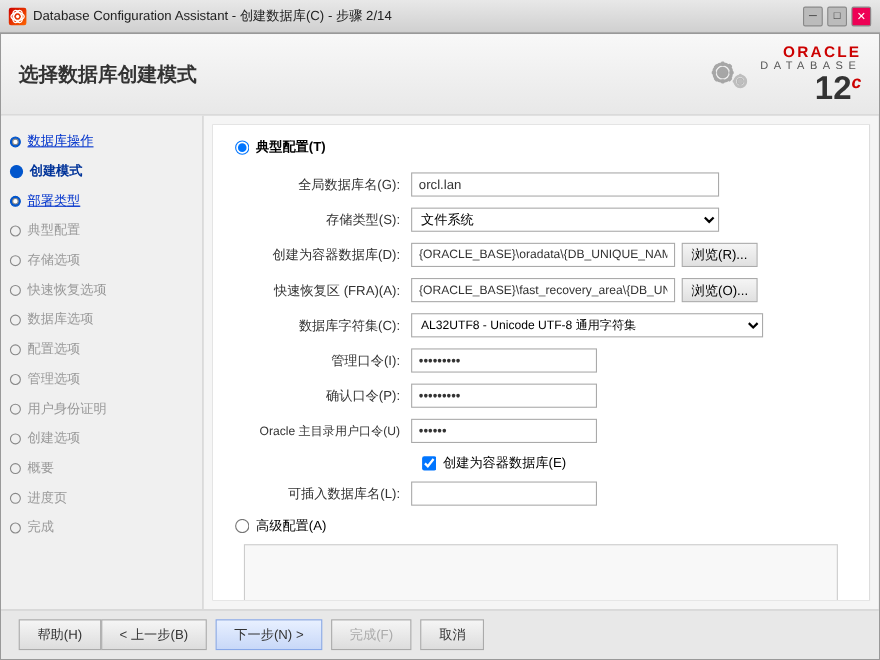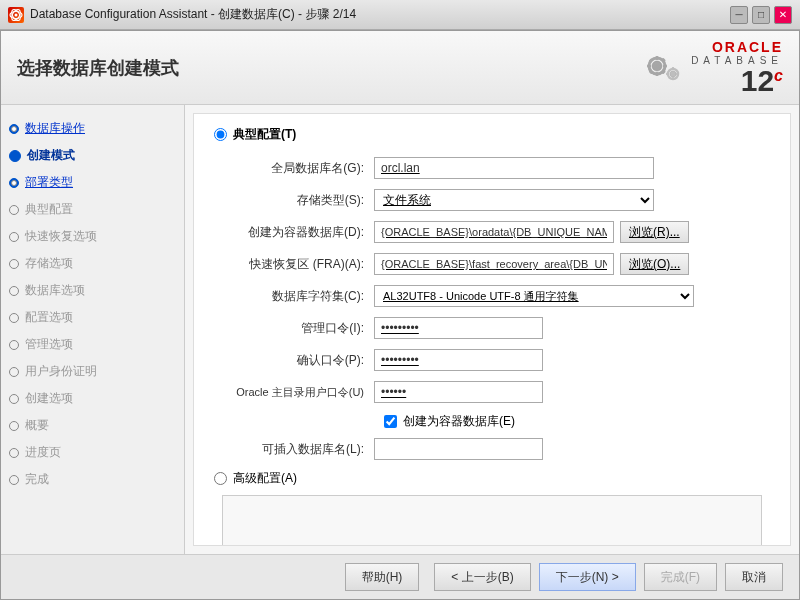--- a/index.html
+++ b/index.html
@@ -164,21 +164,20 @@
       padding-right: 10px;
       color: #333;
       flex-shrink: 0;
       font-size: 12px;
     }
     .form-control {
       flex: 1;
       display: flex;
       align-items: center;
       gap: 6px;
-      text-decoration: underline;
     }
     .form-input {
       height: 22px;
       border: 1px solid #aaa;
       padding: 2px 6px;
       font-size: 12px;
       font-family: inherit;
       background: white;
       color: #333;
     }
@@ -228,23 +227,22 @@
       min-height: 60px;
       padding: 8px;
     }
 
     
     .footer {
       background: #e8e8e8;
       border-top: 1px solid #ccc;
       padding: 8px 16px;
       display: flex;
-      justify-content: flex-end;
-      align-items: center;
-      gap: 15px;
+      justify-content: flex-start;
+      align-items: center;
     }
     .footer-left { }
     .footer-right { display: flex; gap: 8px; }
     .footer-btn {
       height: 28px;
       padding: 0 16px;
       font-size: 12px;
       font-family: inherit;
       border: 1px solid #aaa;
       background: linear-gradient(to bottom, #f5f5f5, #ddd);
@@ -349,25 +347,25 @@
             <div class="sidebar-dot inner"></div>
           </div>
         <span>部署类型</span>
       </div>
       <div class="sidebar-item disabled">
         <div class="sidebar-dot"></div>
         <span>典型配置</span>
       </div>
       <div class="sidebar-item disabled">
         <div class="sidebar-dot"></div>
+        <span>存储选项</span>
+      </div>
+      <div class="sidebar-item disabled">
+        <div class="sidebar-dot"></div>
         <span>快速恢复选项</span>
-      </div>
-      <div class="sidebar-item disabled">
-        <div class="sidebar-dot"></div>
-        <span>存储选项</span>
       </div>
       <div class="sidebar-item disabled">
         <div class="sidebar-dot"></div>
         <span>数据库选项</span>
       </div>
       <div class="sidebar-item disabled">
         <div class="sidebar-dot"></div>
         <span>配置选项</span>
       </div>
       <div class="sidebar-item disabled">

